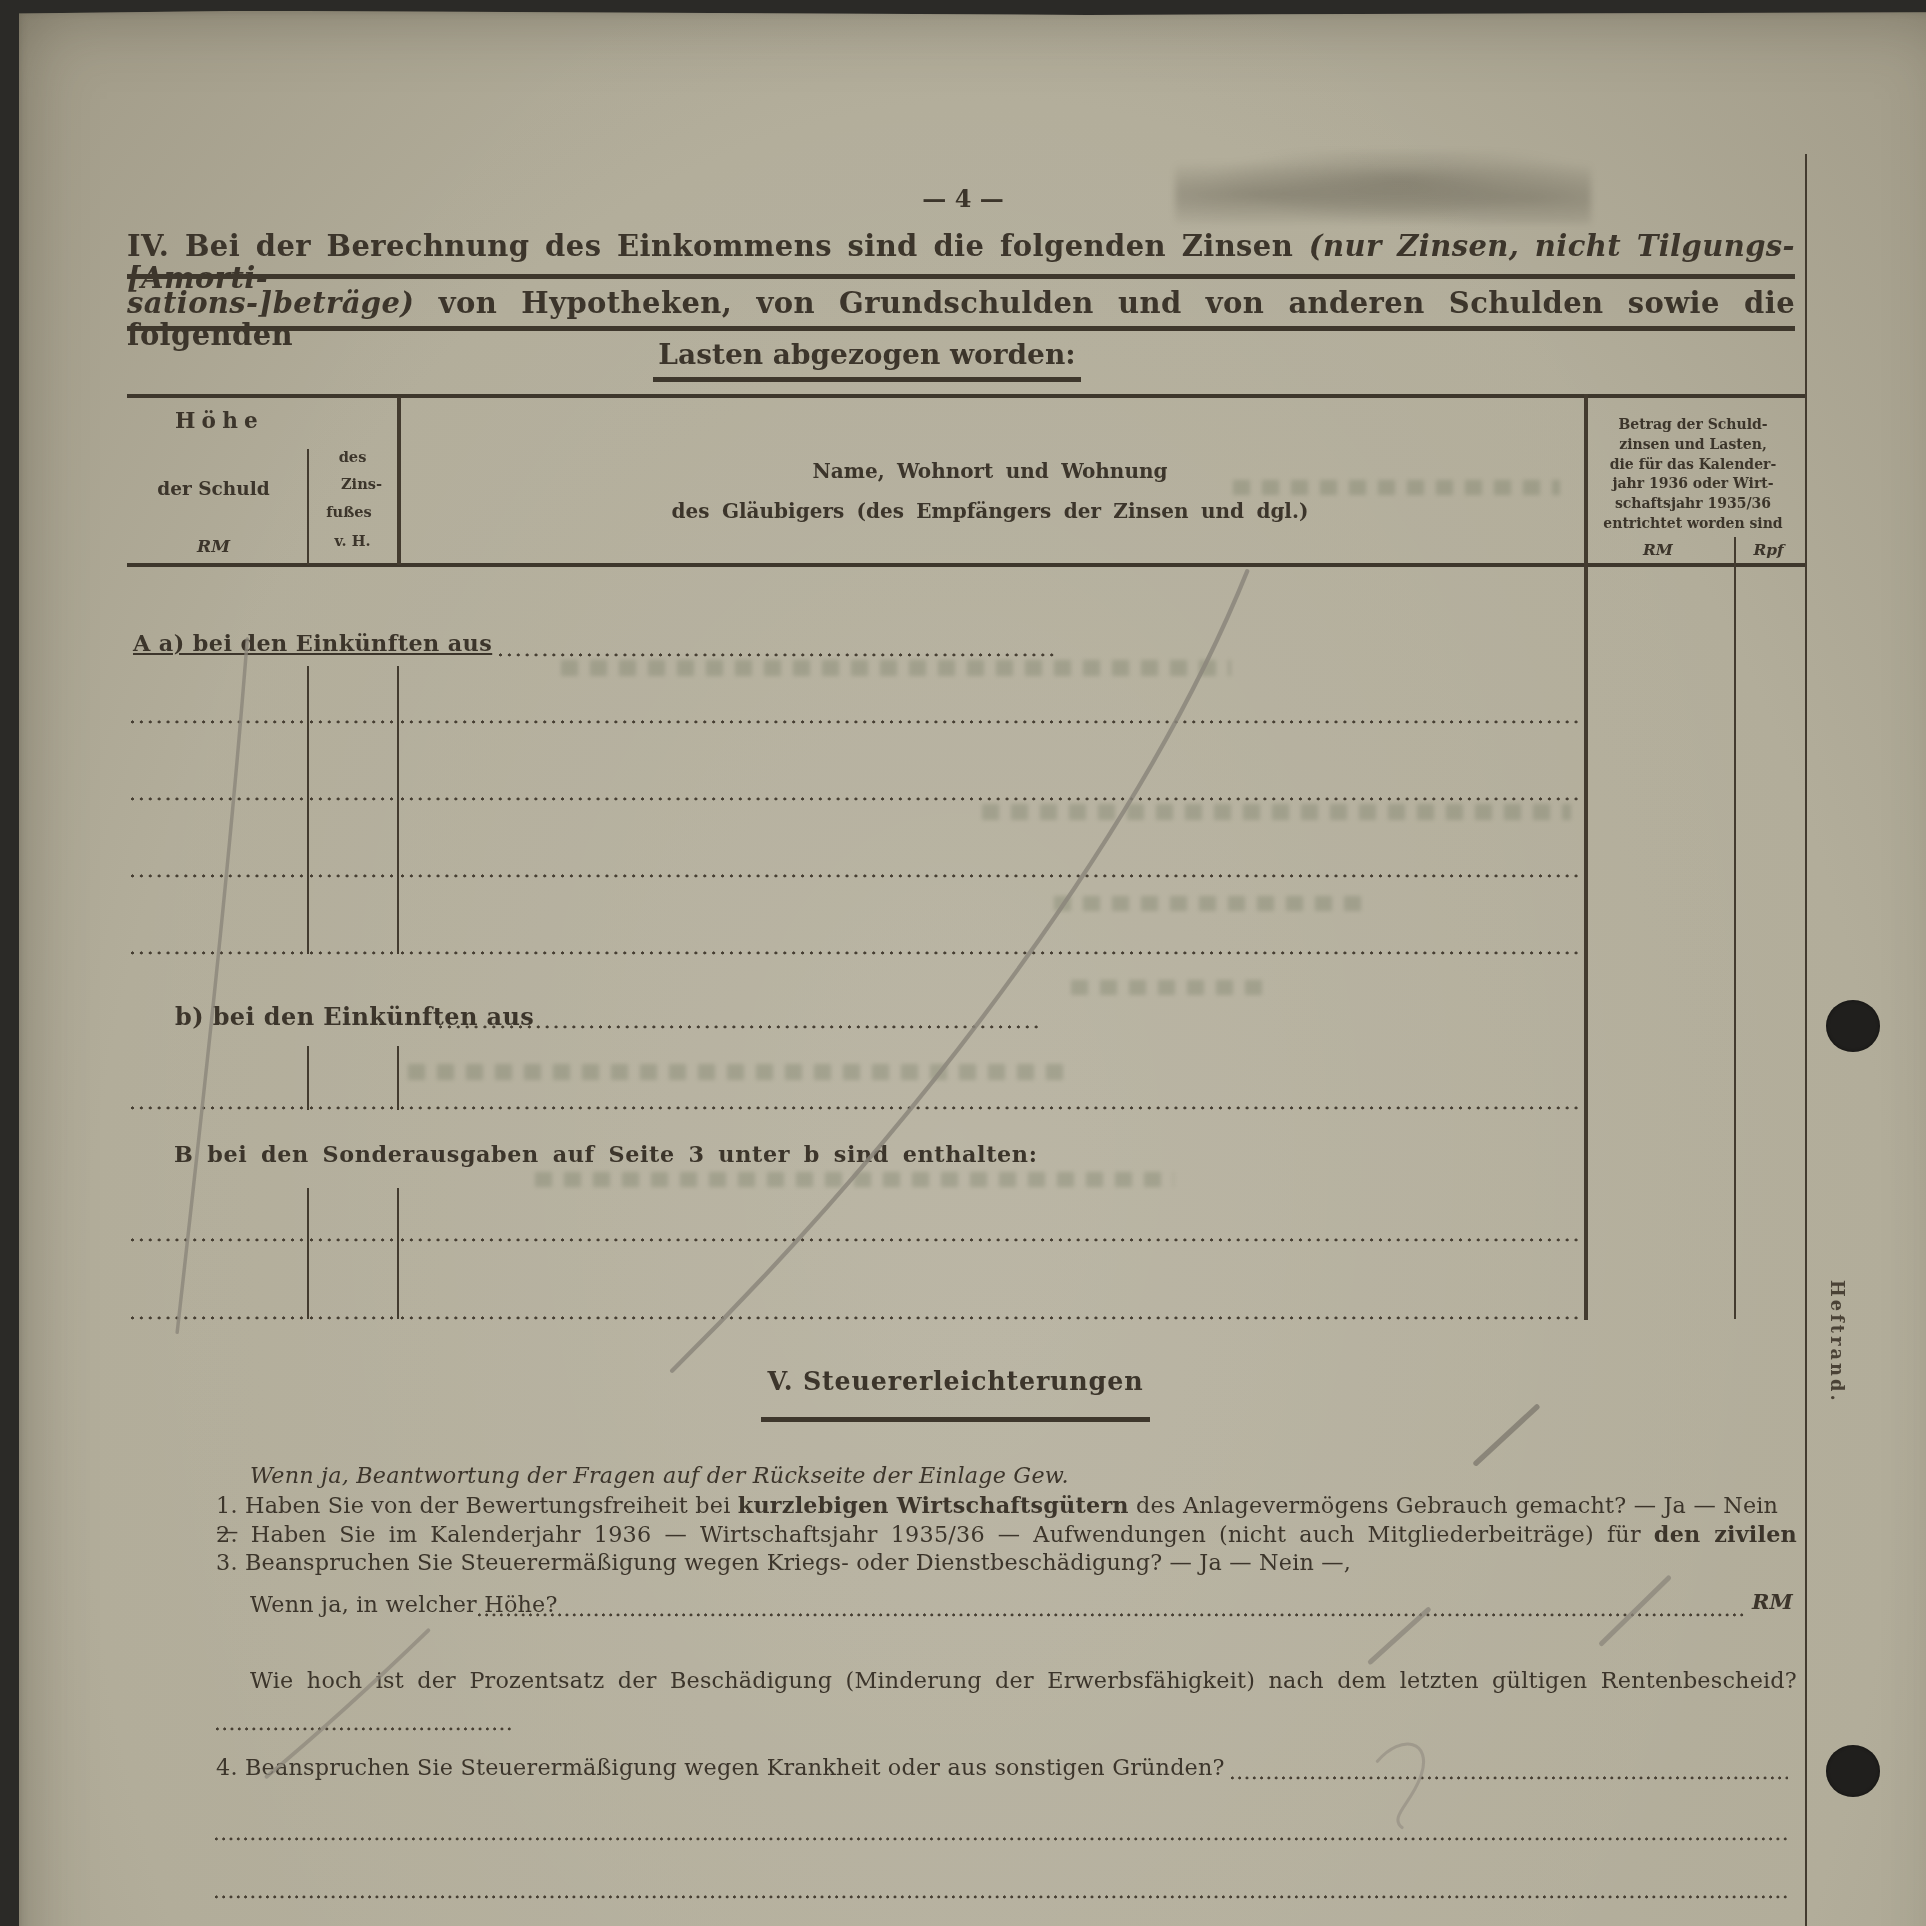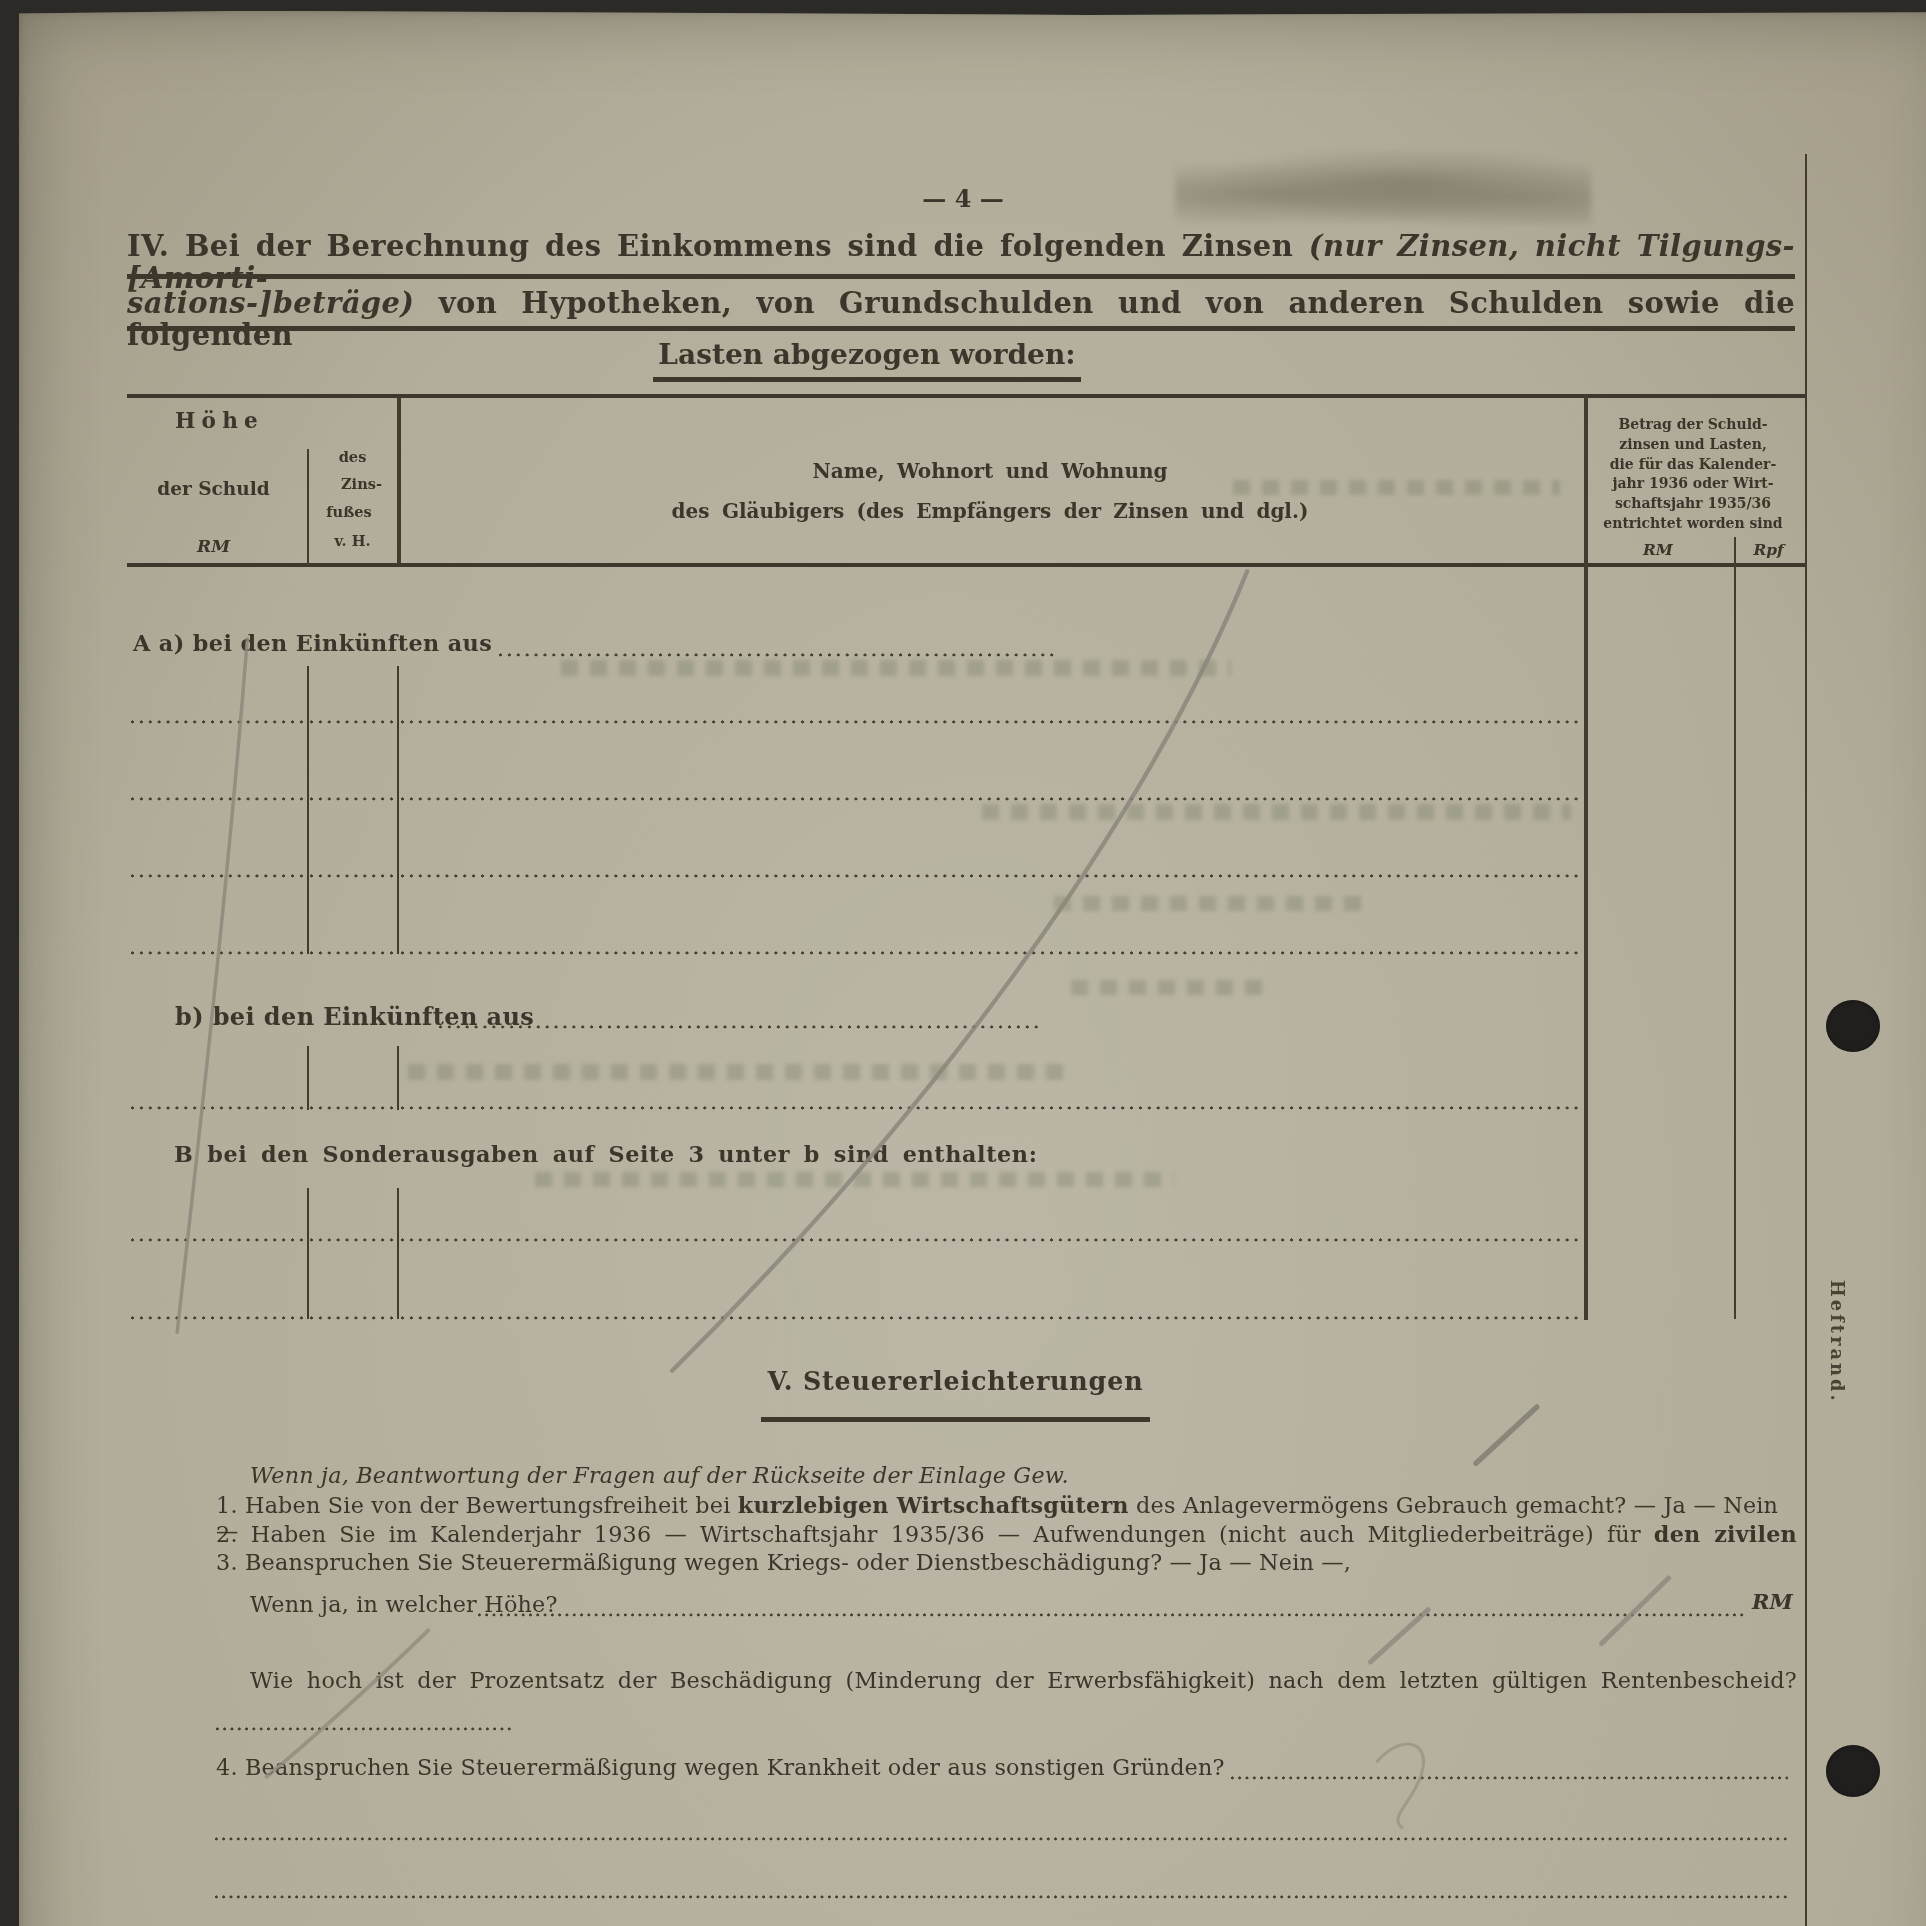--- a/index.html
+++ b/index.html
@@ -98,21 +98,21 @@
   <div class="abs ctr i b" style="left:1586px;top:541px;width:144px;font-size:15.4px;">RM</div>
   <div class="abs ctr i b" style="left:1735px;top:541px;width:67px;font-size:15.4px;">Rpf</div>
 
   <div class="vl" style="left:307px;top:666px;width:2.3px;height:288px;"></div>
   <div class="vl" style="left:397px;top:666px;width:2.3px;height:288px;"></div>
   <div class="vl" style="left:307px;top:1046px;width:2.3px;height:64px;"></div>
   <div class="vl" style="left:397px;top:1046px;width:2.3px;height:64px;"></div>
   <div class="vl" style="left:307px;top:1188px;width:2.3px;height:131px;"></div>
   <div class="vl" style="left:397px;top:1188px;width:2.3px;height:131px;"></div>
 
-  <div class="abs b" style="left:133px;top:630px;font-size:22.3px;letter-spacing:0.4px;">A a) bei den Einkünften aus</div>
+  <div class="abs b" style="left:133px;top:630px;font-size:22.3px;letter-spacing:0.4px;text-decoration:underline;">A a) bei den Einkünften aus</div>
   <div class="dotl" style="left:499px;top:653px;width:557px;"></div>
 
   <div class="dotl" style="left:131px;top:720px;width:173px;"></div>
   <div class="dotl" style="left:310px;top:720px;width:84px;"></div>
   <div class="dotl" style="left:401px;top:720px;width:1179px;"></div>
   <div class="dotl" style="left:131px;top:797px;width:173px;"></div>
   <div class="dotl" style="left:310px;top:797px;width:84px;"></div>
   <div class="dotl" style="left:401px;top:797px;width:1179px;"></div>
   <div class="dotl" style="left:131px;top:874px;width:173px;"></div>
   <div class="dotl" style="left:310px;top:874px;width:84px;"></div>

